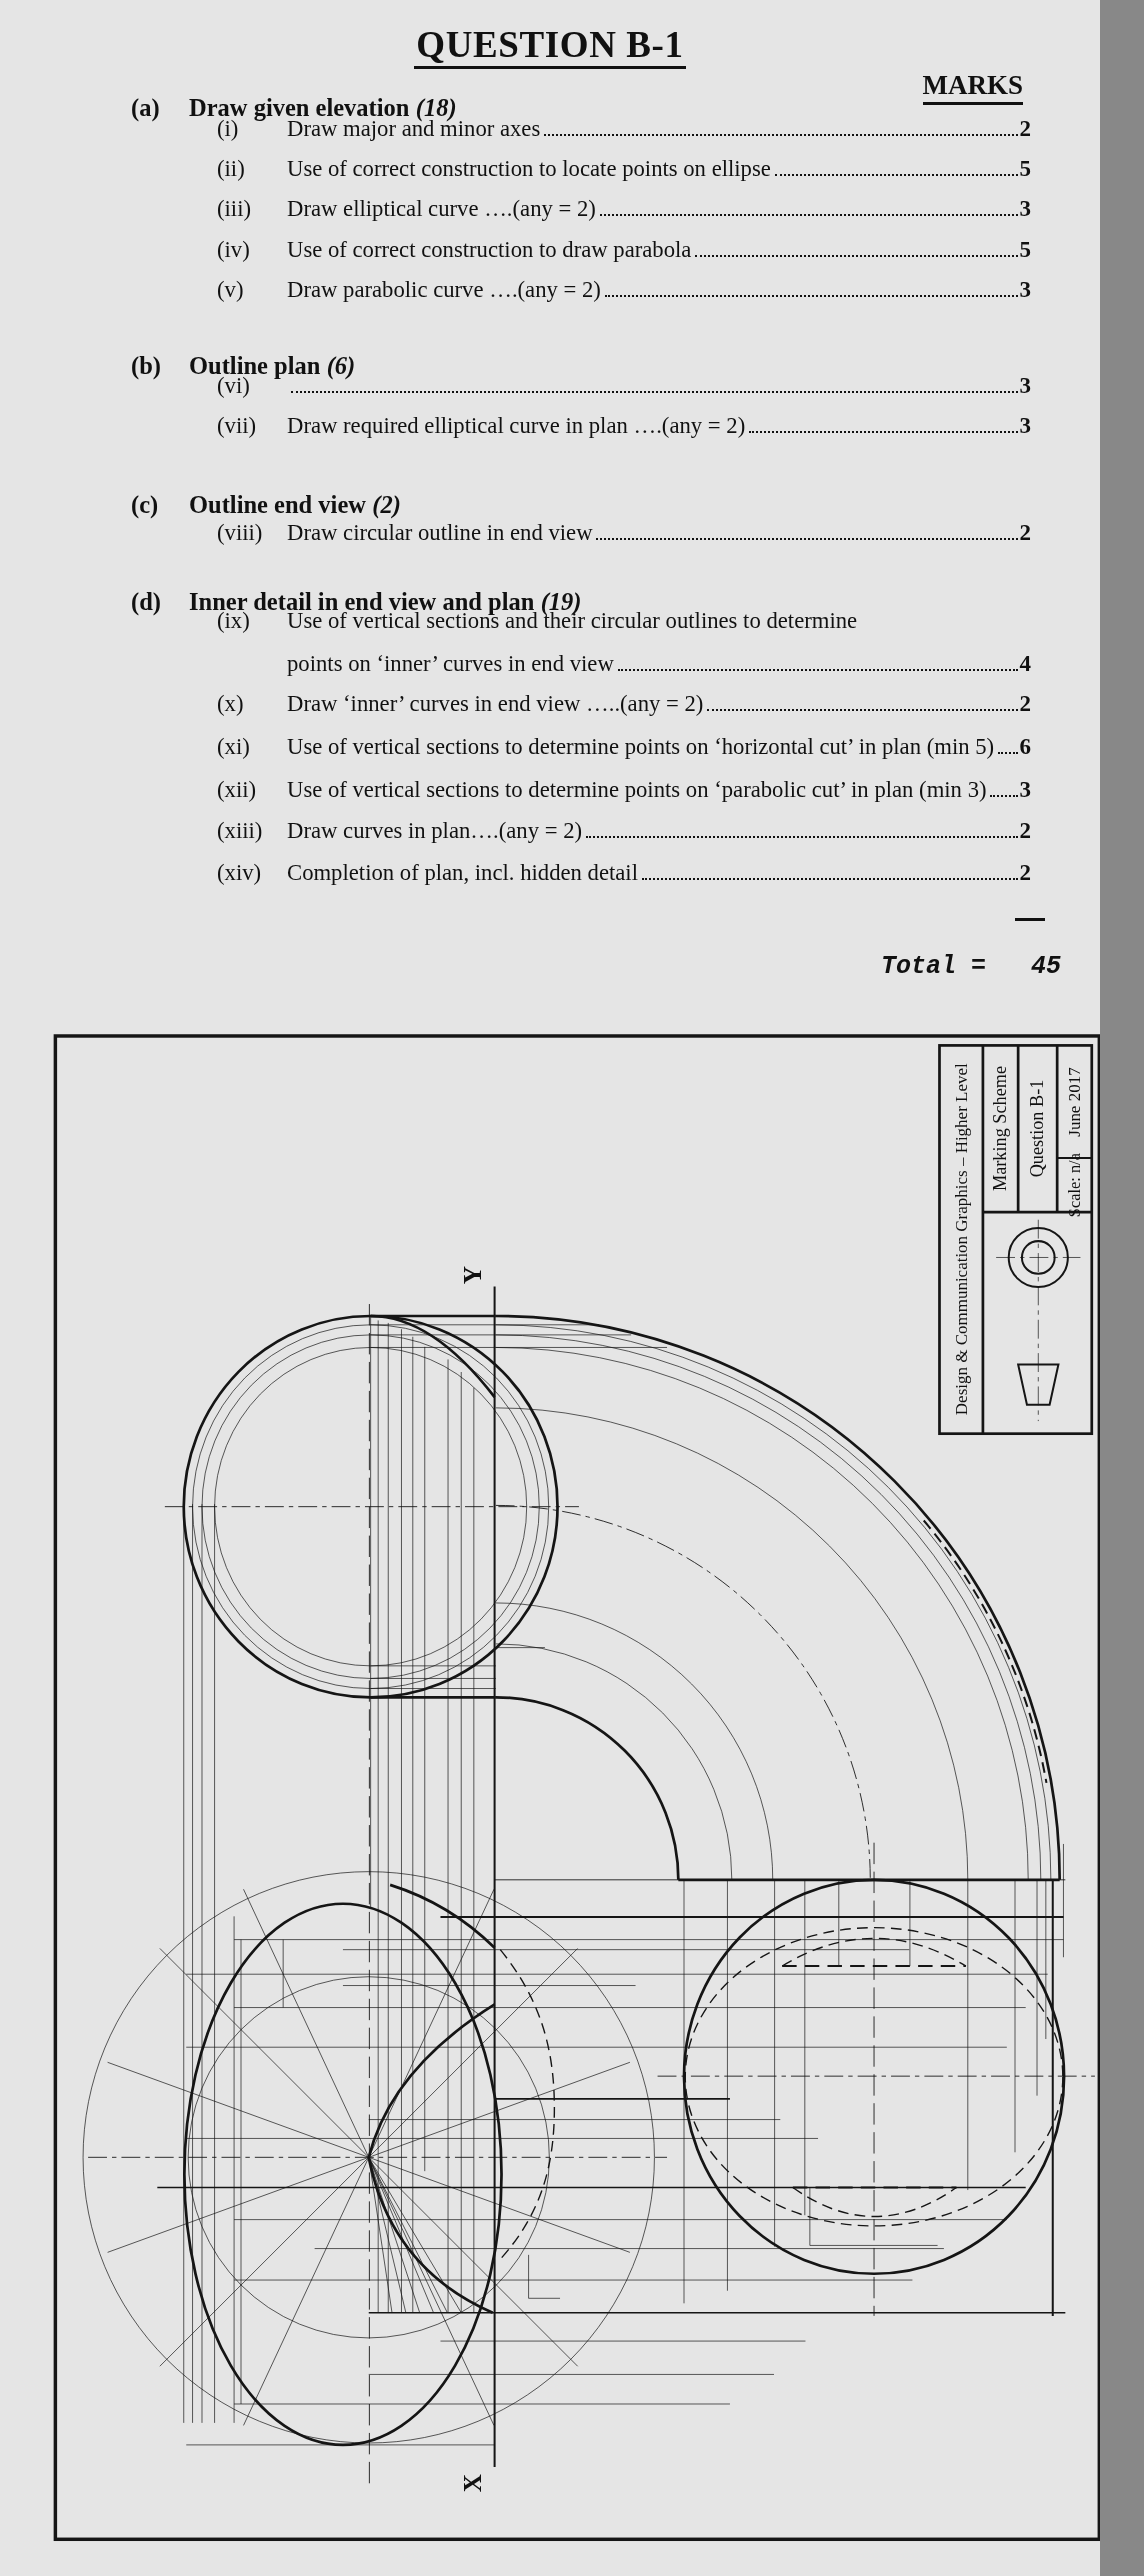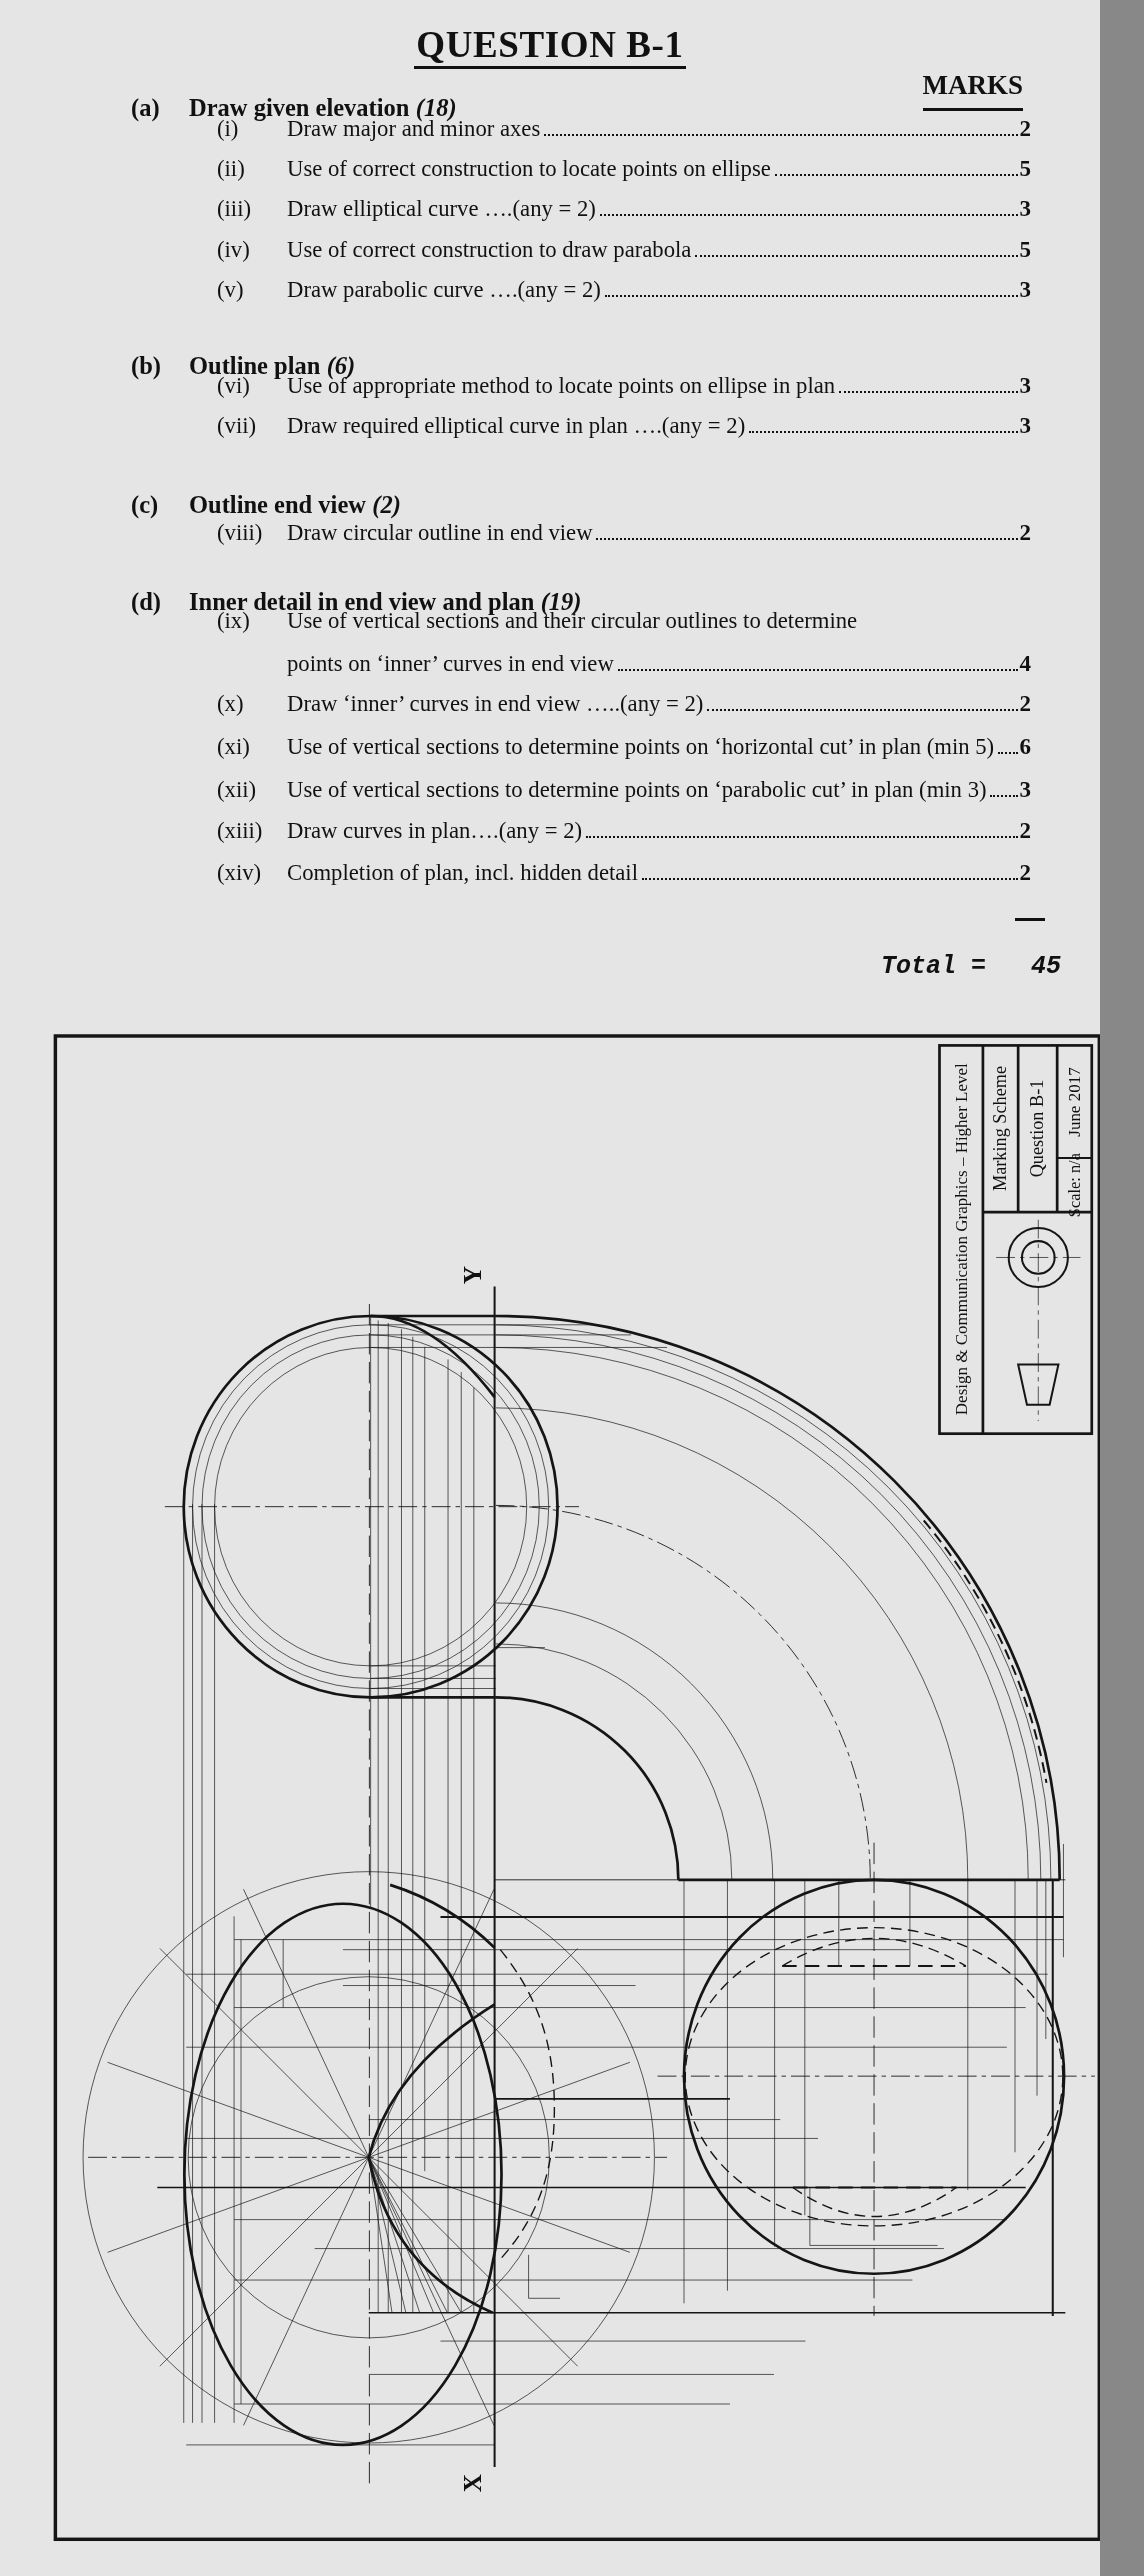--- a/index.html
+++ b/index.html
@@ -8,21 +8,21 @@
     font-family:"Liberation Serif","DejaVu Serif",serif;color:#111;overflow:hidden;
   }
   
   .doc-title{
     position:absolute;left:0;right:0;top:22.7px;text-align:center;
     font-size:37px;font-weight:bold;letter-spacing:0.6px;
   }
   .doc-title span{border-bottom:3.8px solid #111;padding:0 2.5px 1.3px;}
   .marks-head{
     position:absolute;right:77px;top:70px;font-size:27px;font-weight:bold;
-    border-bottom:3.1px solid #111;padding-bottom:7px;
+    border-bottom:3.1px solid #111;padding-bottom:1px;
   }
   .row{position:absolute;display:flex;align-items:baseline;white-space:nowrap;}
   .row.item{left:217px;right:69px;font-size:22.7px;}
   .row.item .tag{flex:0 0 70px;}
   .row.item .mark{font-weight:bold;font-size:23px;}
   .row.head{left:131px;font-size:24.5px;font-weight:bold;}
   .row.head .tag{width:58px;display:inline-block;}
   .row.head .wt{font-style:italic;margin-left:6.3px;margin-top:20px;}
   .lead{flex:1 1 auto;min-width:6.3px;border-bottom:2.3px dotted #111;margin:0 1.9px 4.4px 3.8px;}
   .sum-dash{position:absolute;left:1015px;top:918px;width:30px;height:3.1px;background:#111;}
@@ -90,21 +90,20 @@
       <span class="mark">3</span>
   </div>
 
   <div class="row head" style="top:332px;">
     <span class="tag">(b)</span>
     <span>Outline plan</span>
     <span class="wt">(6)</span>
   </div>
   <div class="row item" style="top:373px;">
     <span class="tag">(vi)</span>
-      <span>Use of appropriate method to locate points on ellipse in plan </span>
       <span class="lead"></span>
       <span class="mark">3</span>
   </div>
   <div class="row item" style="top:413px;">
     <span class="tag">(vii)</span>
       <span>Draw required elliptical curve in plan ….(any = 2)</span>
       <span class="lead"></span>
       <span class="mark">3</span>
   </div>
 

